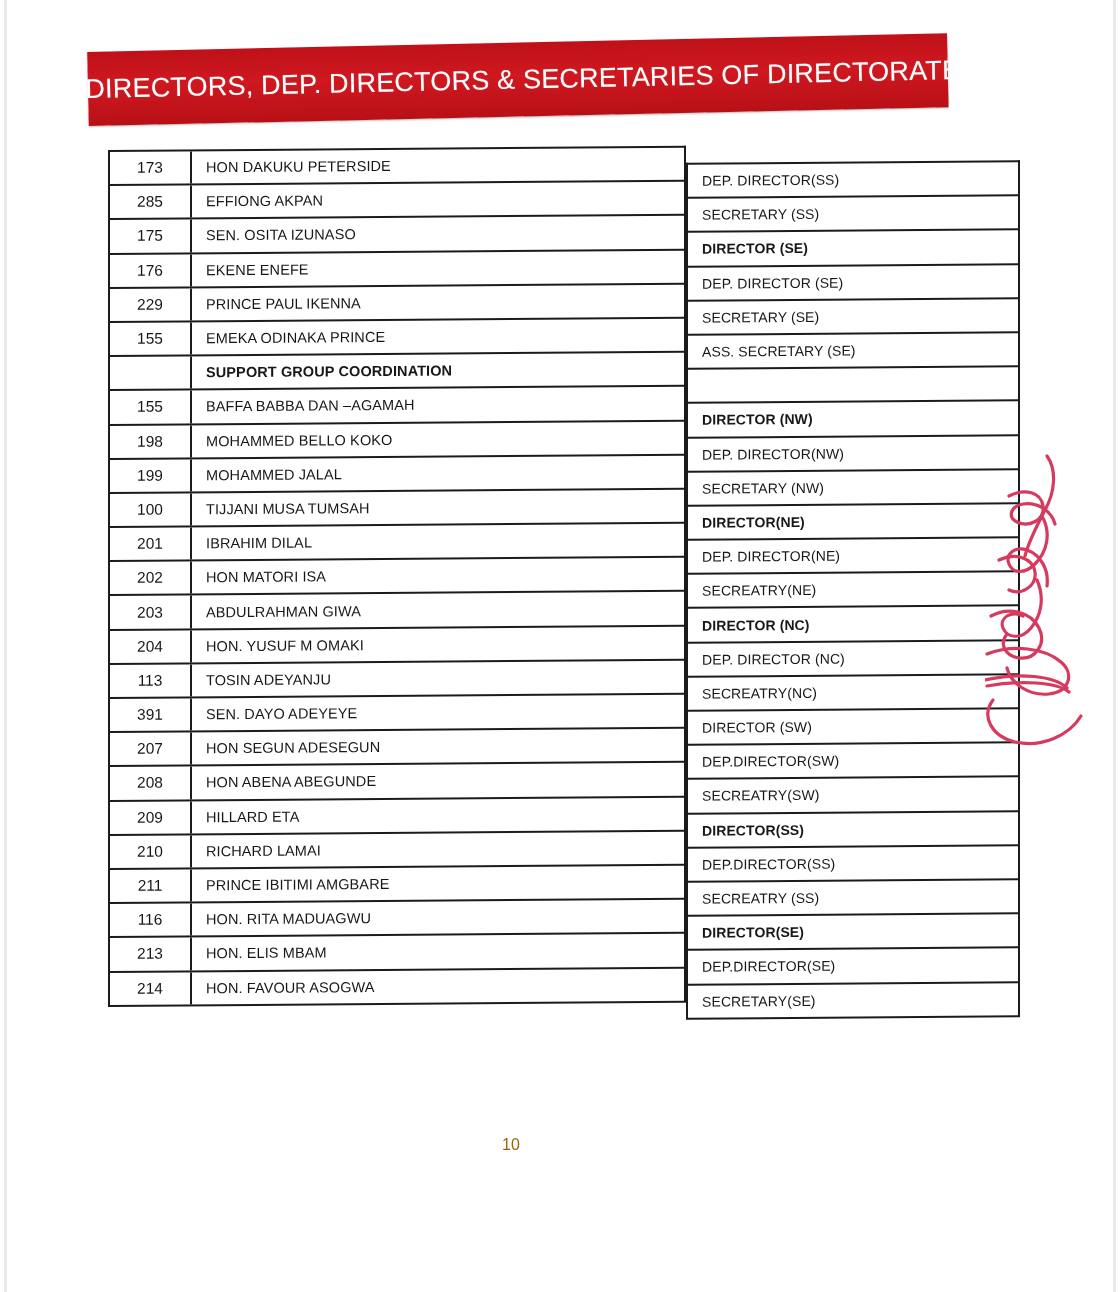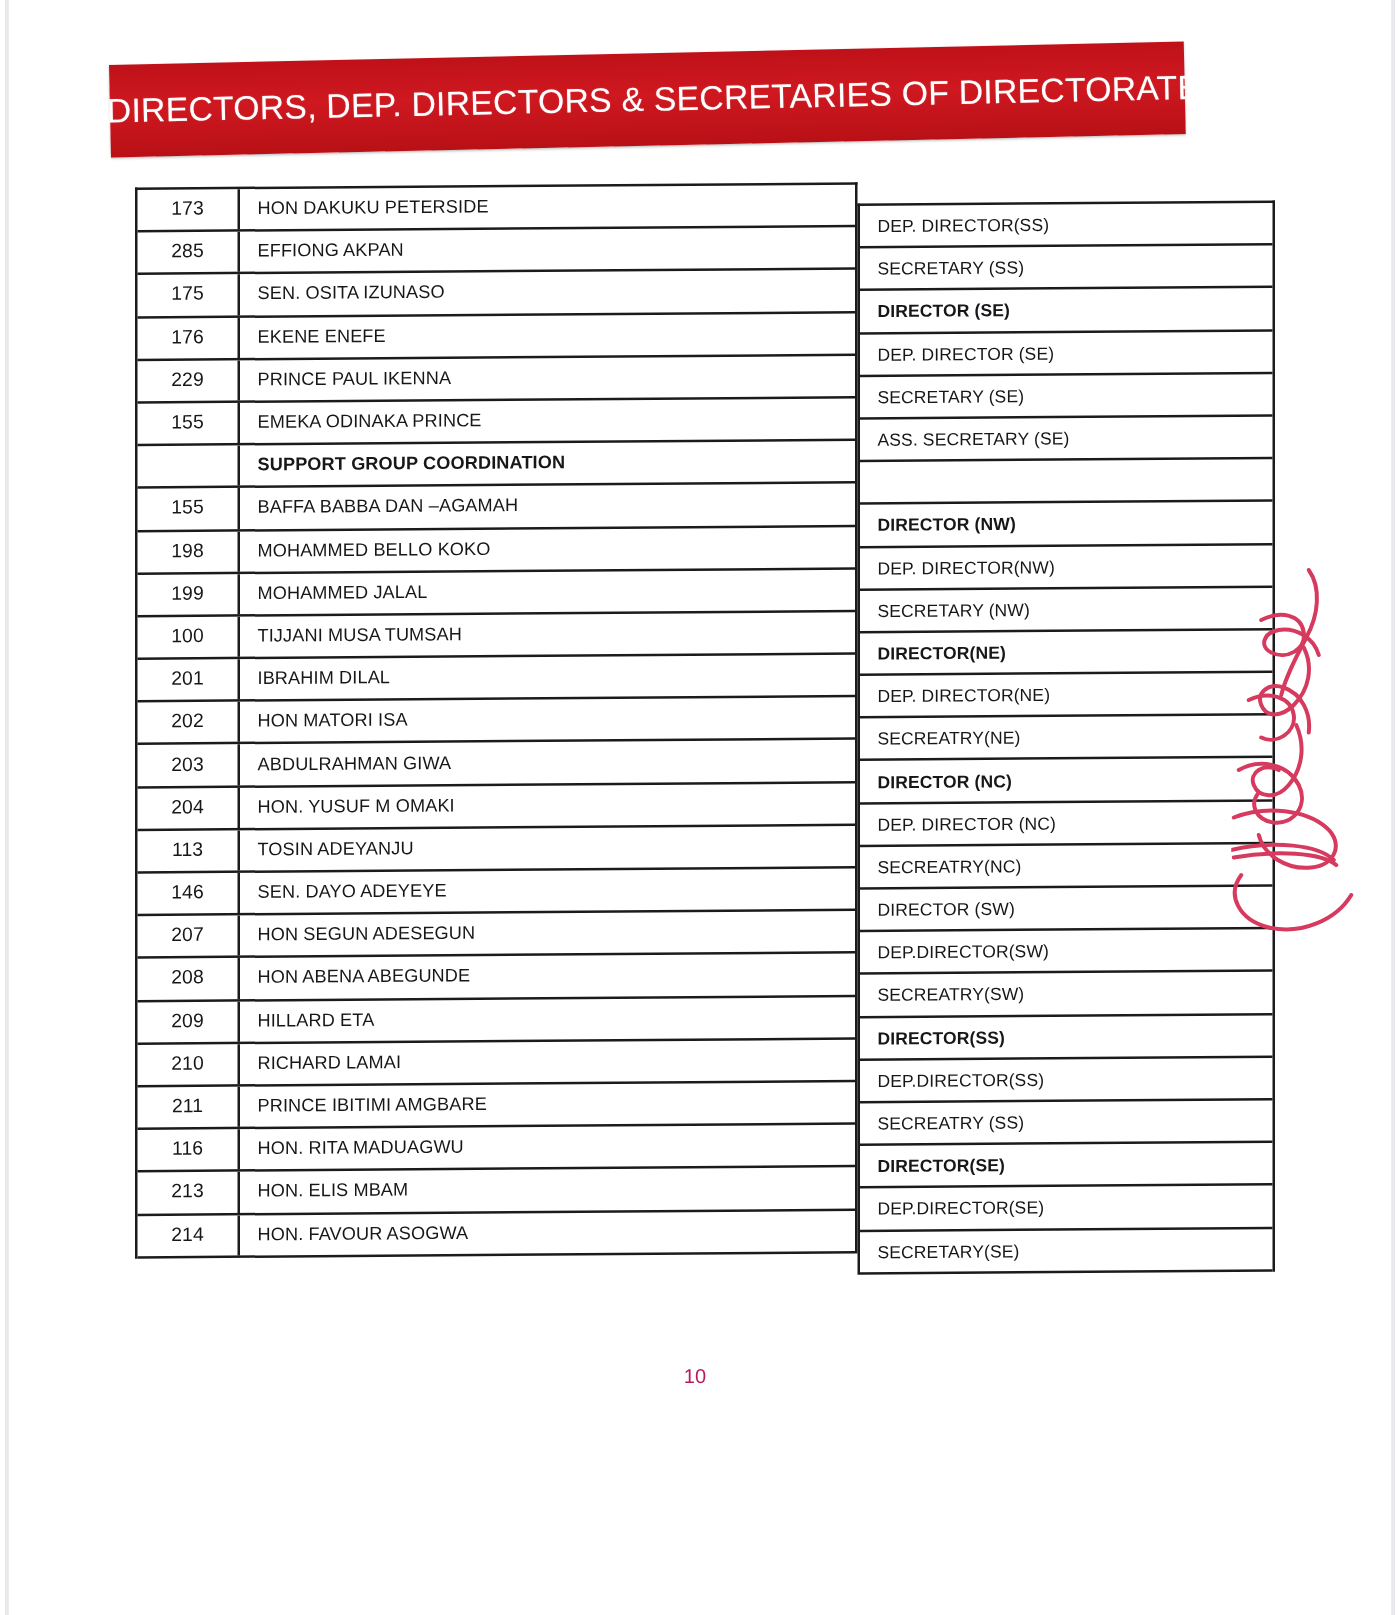--- a/index.html
+++ b/index.html
@@ -153,26 +153,25 @@
     top: 448px;
     width: 130px;
     height: 300px;
     pointer-events: none;
   }
 
   
   .page-number {
     position: absolute;
     left: 0;
-    top: 1093px;
+    top: 1136px;
     width: 1022px;
     text-align: center;
     font-size: 16px;
-    color: #be185d;
-    padding-left: 45px;
+    color: #a16207;
   }
 </style>
 </head>
 <body>
 
 <div class="page-edge-left"></div>
 <div class="page-edge-right"></div>
 
 <div class="banner-wrap">
   <div class="banner"></div>
@@ -240,21 +239,21 @@
         </div>
         <div class="row12">
           <div class="cell-idx">204</div>
           <div class="cell-name">HON. YUSUF M OMAKI</div>
         </div>
         <div class="row12">
           <div class="cell-idx">113</div>
           <div class="cell-name">TOSIN ADEYANJU</div>
         </div>
         <div class="row12">
-          <div class="cell-idx">146</div>
+          <div class="cell-idx">391</div>
           <div class="cell-name">SEN. DAYO ADEYEYE</div>
         </div>
         <div class="row12">
           <div class="cell-idx">207</div>
           <div class="cell-name">HON SEGUN ADESEGUN</div>
         </div>
         <div class="row12">
           <div class="cell-idx">208</div>
           <div class="cell-name">HON ABENA ABEGUNDE</div>
         </div>

